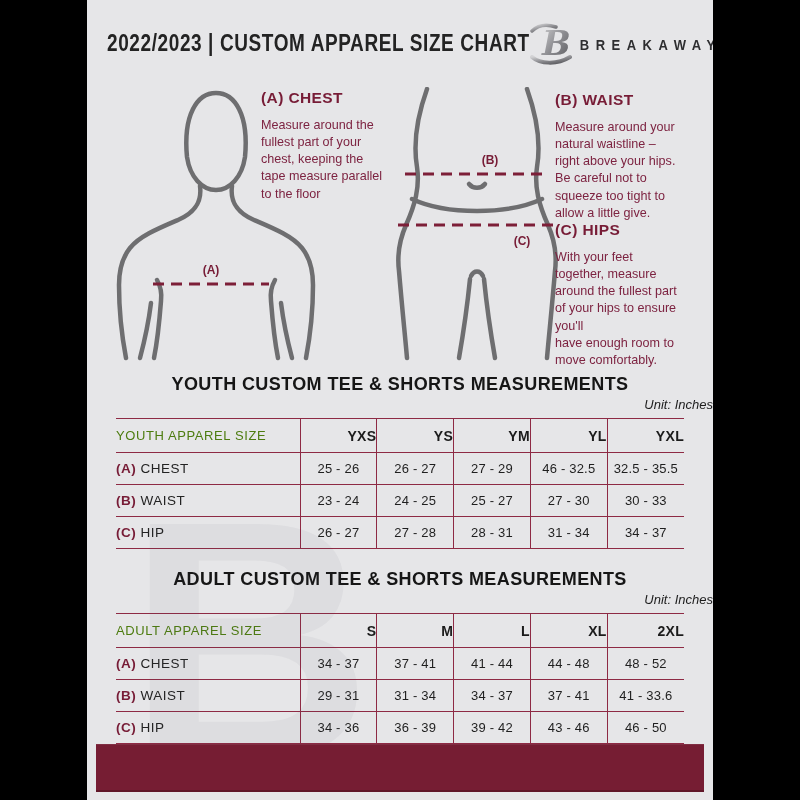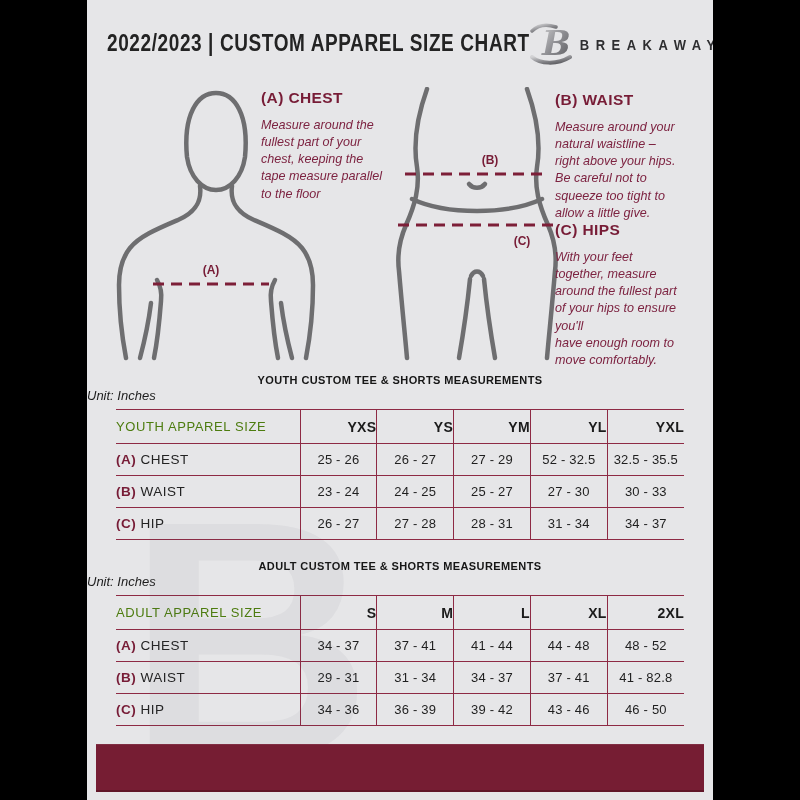--- a/index.html
+++ b/index.html
@@ -39,31 +39,31 @@
   .fig-upper{left:26px;top:2px;}
   .fig-lower{left:304px;top:2px;}
   .guide-block{position:absolute;}
   .guide-chest{left:174px;top:4px;width:142px;}
   .guide-waist{left:468px;top:6px;width:150px;}
   .guide-hips{left:468px;top:136px;width:156px;}
   .guide-h{
     font-size:15.5px;font-weight:800;letter-spacing:.4px;color:#771c36;margin:0 0 10px 0;
   }
   .guide-p{
-    font-size:12.6px;font-style:italic;font-weight:500;color:#7d2341;
+    font-size:12.6px;font-weight:500;color:#7d2341;
     line-height:1.36;margin:0;white-space:pre-line;
   }
   
   .section-title{
-    text-align:center;font-size:11px;font-weight:700;letter-spacing:.4px;color:#161616;
+    text-align:center;font-size:18px;font-weight:700;letter-spacing:.4px;color:#161616;
     margin:0;
   }
   .mt-youth{margin-top:11px;}
   .mt-adult{margin-top:20px;}
-  .unit-line{text-align:left;font-size:13px;font-style:italic;font-weight:500;color:#1d1d1d;margin:2px 0 0 0;}
+  .unit-line{text-align:right;font-size:13px;font-style:italic;font-weight:500;color:#1d1d1d;margin:2px 0 0 0;}
   
   table.size-table{
     width:568px;margin:6px auto 0 auto;border-collapse:collapse;table-layout:fixed;
   }
   table.size-table col.c-label{width:184px;}
   table.size-table td,table.size-table th{
     border-top:1.5px solid #8e2a44;border-bottom:1.5px solid #8e2a44;
     padding:0;background:transparent;
   }
   table.size-table .vline{border-left:1.5px solid #8e2a44;}
@@ -192,21 +192,21 @@
         <td class="cell-size vline">YS</td>
         <td class="cell-size vline">YM</td>
         <td class="cell-size vline">YL</td>
         <td class="cell-size vline">YXL</td>
       </tr>
       <tr class="datarow">
         <td class="cell-rowlabel"><span class="pfx">(A)</span> <span>CHEST</span></td>
         <td class="cell-val vline">25 - 26</td>
         <td class="cell-val vline">26 - 27</td>
         <td class="cell-val vline">27 - 29</td>
-        <td class="cell-val vline">52 - 32.5</td>
+        <td class="cell-val vline">46 - 32.5</td>
         <td class="cell-val vline">32.5 - 35.5</td>
       </tr>
       <tr class="datarow">
         <td class="cell-rowlabel"><span class="pfx">(B)</span> <span>WAIST</span></td>
         <td class="cell-val vline">23 - 24</td>
         <td class="cell-val vline">24 - 25</td>
         <td class="cell-val vline">25 - 27</td>
         <td class="cell-val vline">27 - 30</td>
         <td class="cell-val vline">30 - 33</td>
       </tr>
@@ -248,21 +248,21 @@
         <td class="cell-val vline">41 - 44</td>
         <td class="cell-val vline">44 - 48</td>
         <td class="cell-val vline">48 - 52</td>
       </tr>
       <tr class="datarow">
         <td class="cell-rowlabel"><span class="pfx">(B)</span> <span>WAIST</span></td>
         <td class="cell-val vline">29 - 31</td>
         <td class="cell-val vline">31 - 34</td>
         <td class="cell-val vline">34 - 37</td>
         <td class="cell-val vline">37 - 41</td>
-        <td class="cell-val vline">41 - 82.8</td>
+        <td class="cell-val vline">41 - 33.6</td>
       </tr>
       <tr class="datarow">
         <td class="cell-rowlabel"><span class="pfx">(C)</span> <span>HIP</span></td>
         <td class="cell-val vline">34 - 36</td>
         <td class="cell-val vline">36 - 39</td>
         <td class="cell-val vline">39 - 42</td>
         <td class="cell-val vline">43 - 46</td>
         <td class="cell-val vline">46 - 50</td>
       </tr>
     </tbody>

